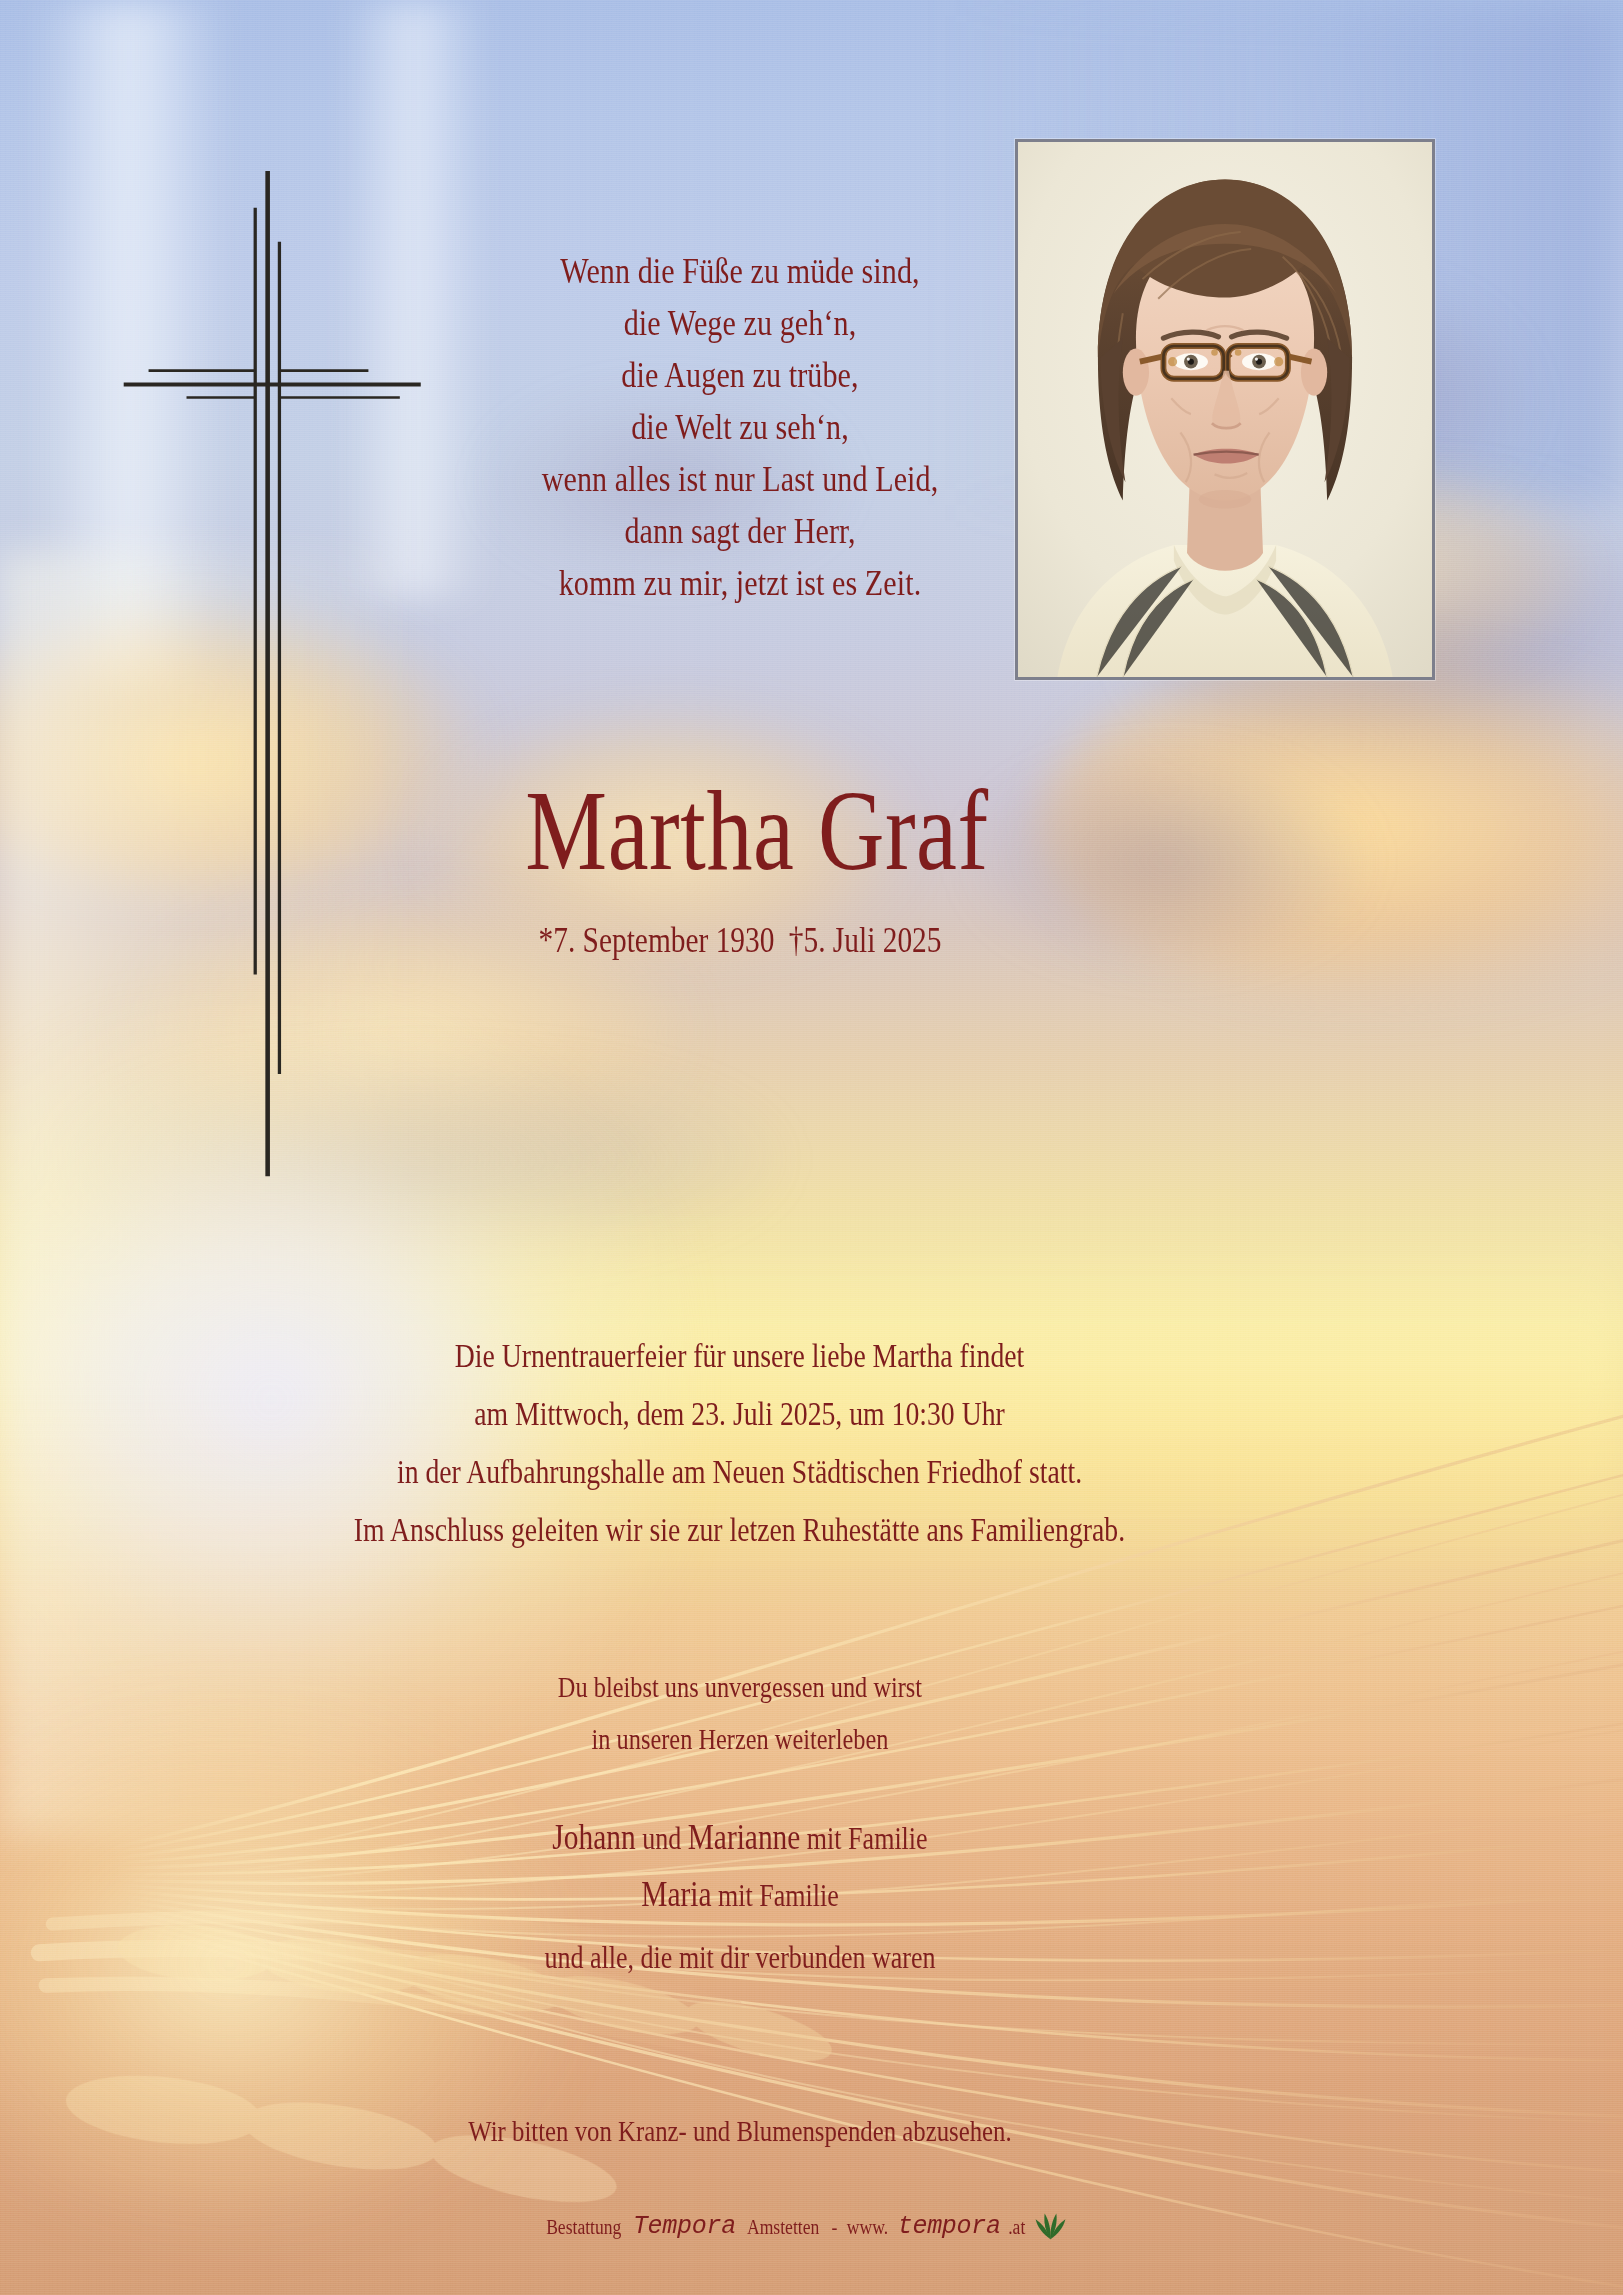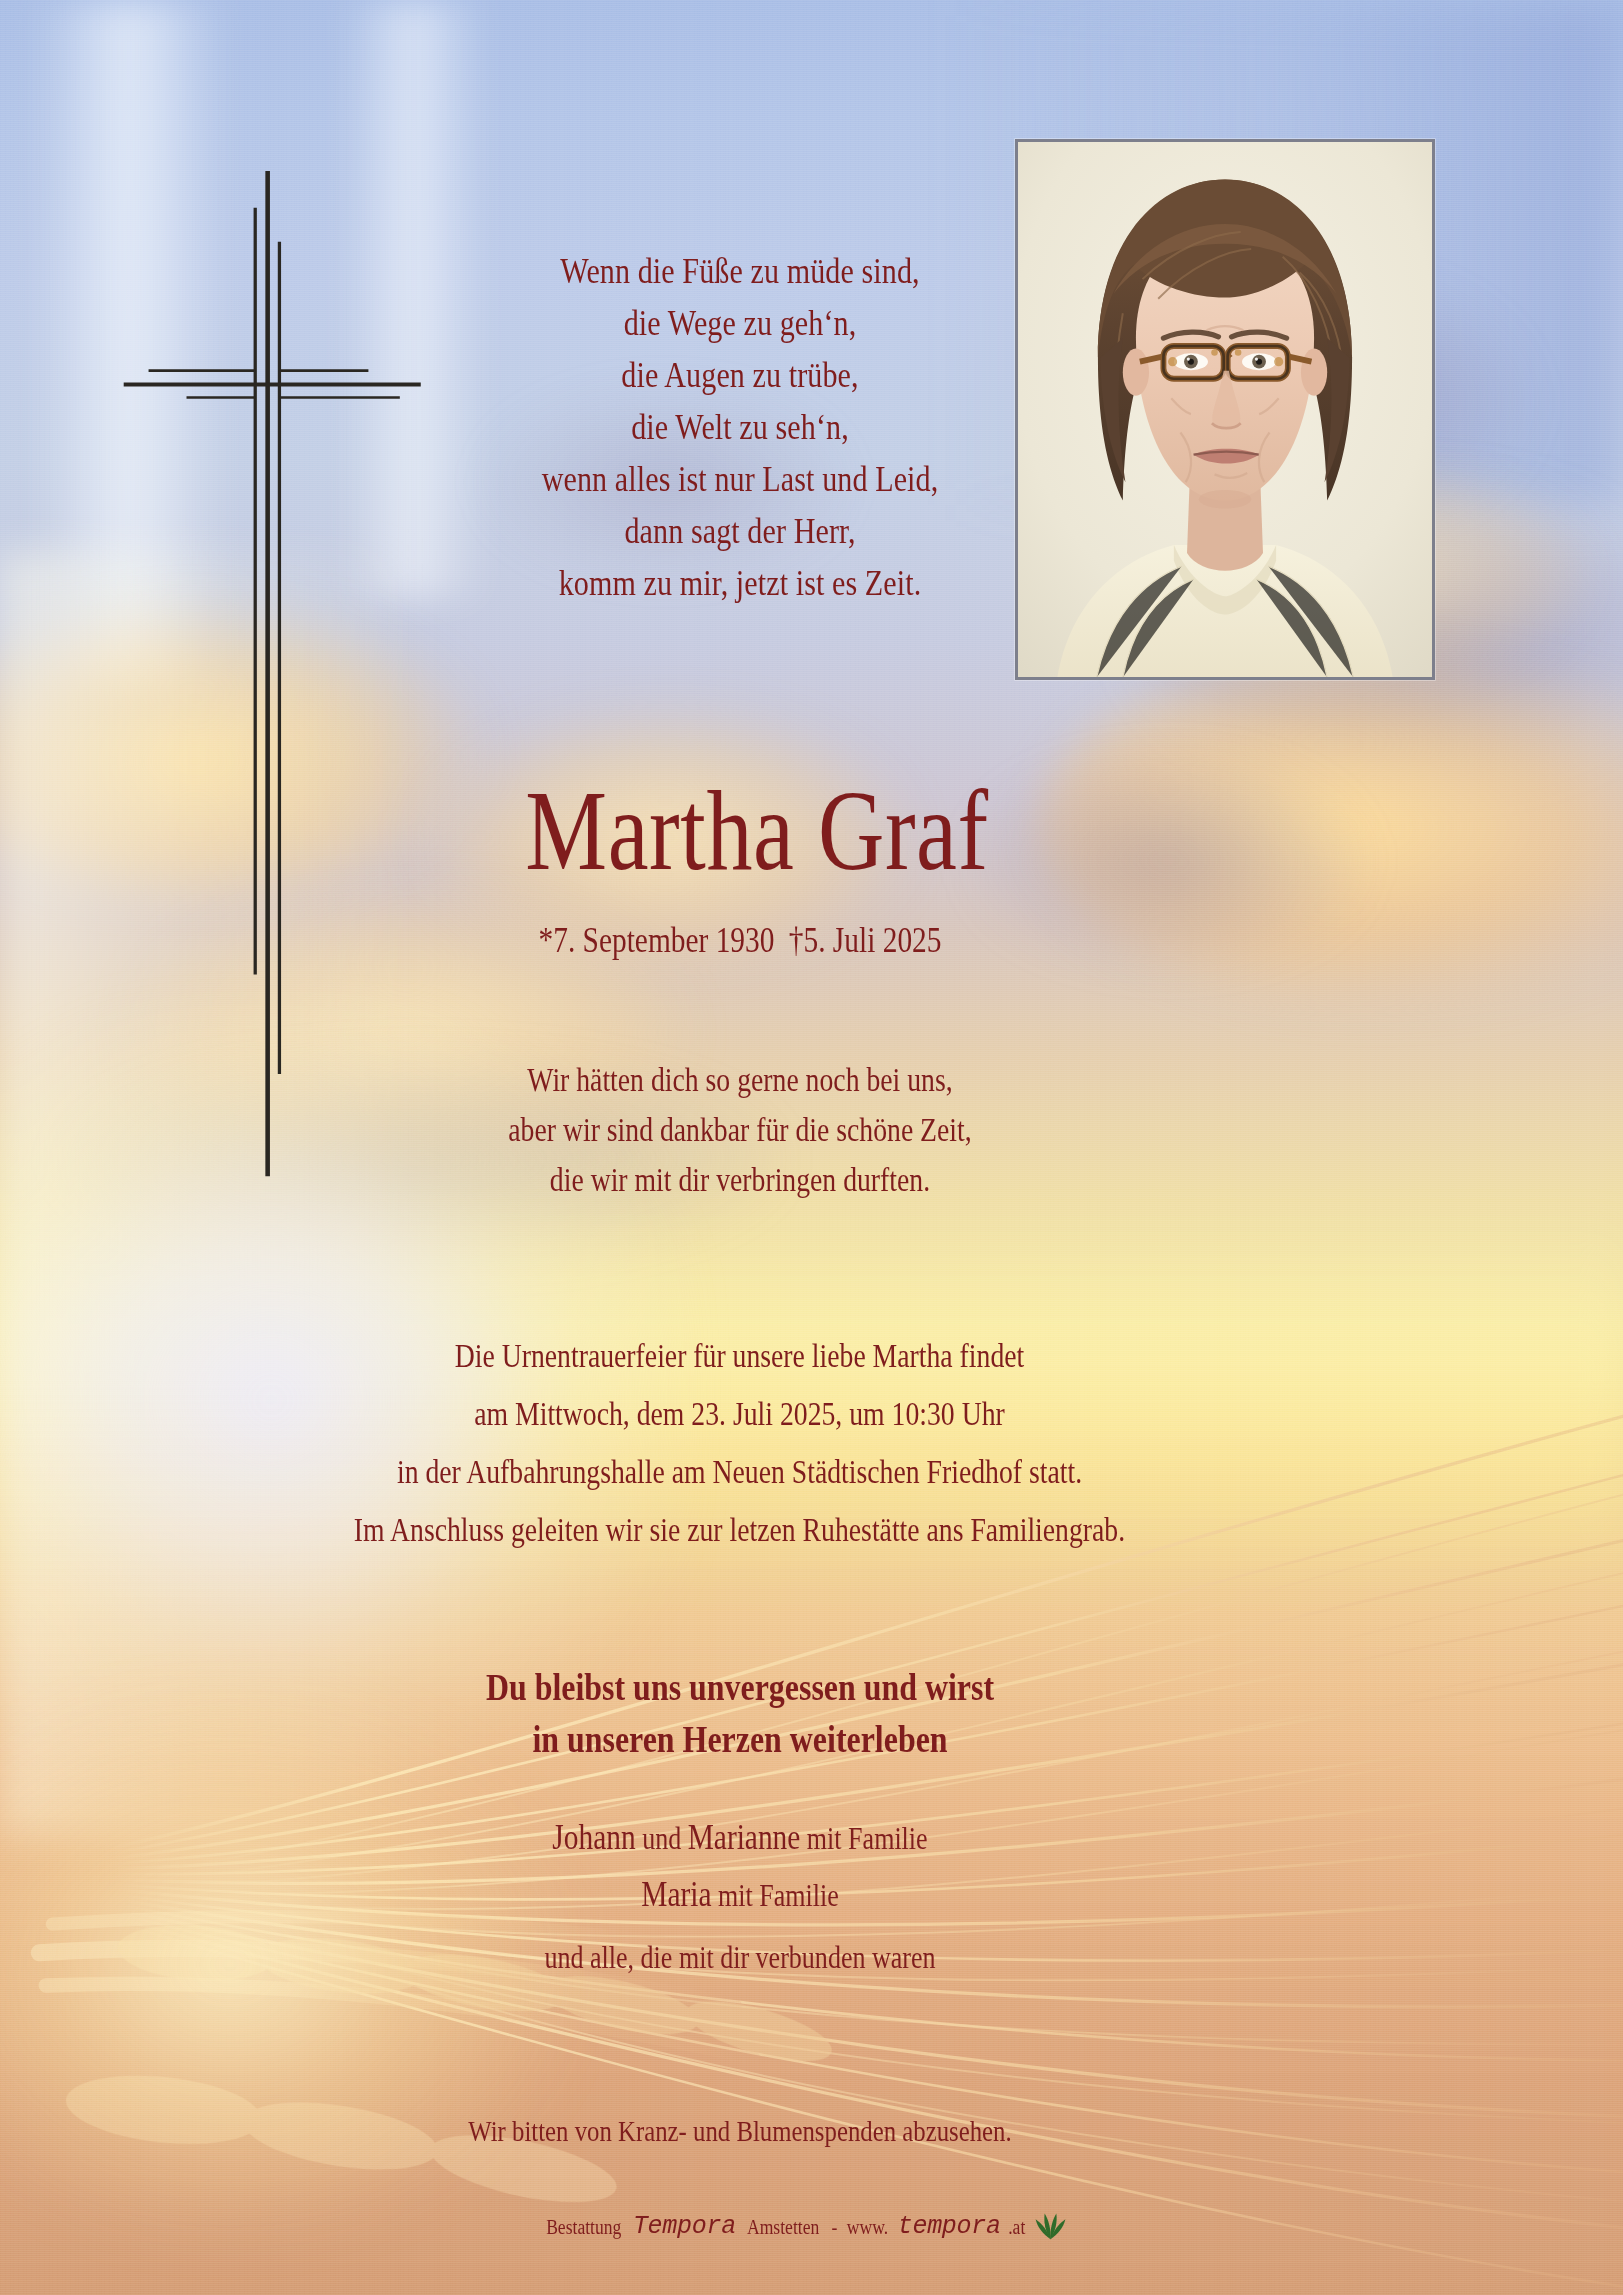--- a/index.html
+++ b/index.html
@@ -267,23 +267,22 @@
   #details {
     left: 275px; top: 1327px; width: 929px;
     font-size: 33px;
     line-height: 58px;
   }
   #details .cond { transform: scaleX(.84); }
 
   
   #verse-end {
     left: 406px; top: 1661px; width: 668px;
-    font-size: 38px;
+    font-size: 29px;
     line-height: 52px;
-    font-weight: bold;
   }
   #verse-end .cond { transform: scaleX(.84); }
 
   
   #family {
     left: 406px; top: 1810px; width: 668px;
     font-size: 31px;
     line-height: 56px;
   }
   #family .cond { transform: scaleX(.84); }
@@ -574,25 +573,20 @@
   </div>
 
   <div class="txt" id="name">
     <p class="cond">Martha Graf</p>
   </div>
 
   <div class="txt" id="dates">
     <p class="cond"><span>*7. September 1930</span><span class="gap"></span><span>†5. Juli 2025</span></p>
   </div>
 
-  <div class="txt" id="verse-mid">
-    <p class="cond">Wir hätten dich so gerne noch bei uns,</p>
-    <p class="cond">aber wir sind dankbar für die schöne Zeit,</p>
-    <p class="cond">die wir mit dir verbringen durften.</p>
-  </div>
 
   <div class="txt" id="details">
     <p class="cond">Die Urnentrauerfeier für unsere liebe Martha findet</p>
     <p class="cond">am Mittwoch, dem 23. Juli 2025, um 10:30 Uhr</p>
     <p class="cond">in der Aufbahrungshalle am Neuen Städtischen Friedhof statt.</p>
     <p class="cond">Im Anschluss geleiten wir sie zur letzen Ruhestätte ans Familiengrab.</p>
   </div>
 
   <div class="txt" id="verse-end">
     <p class="cond">Du bleibst uns unvergessen und wirst</p>

